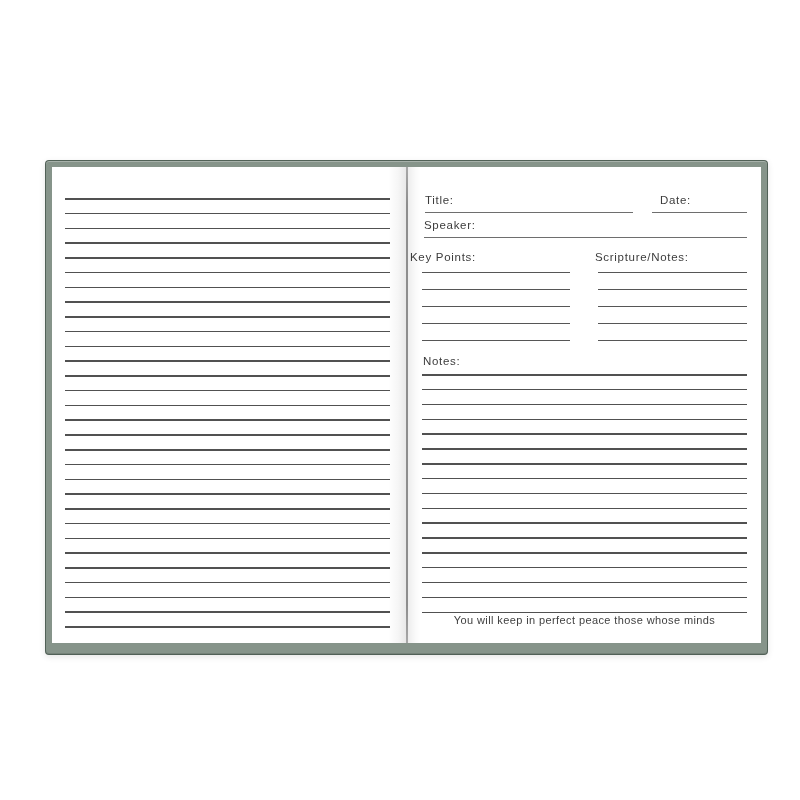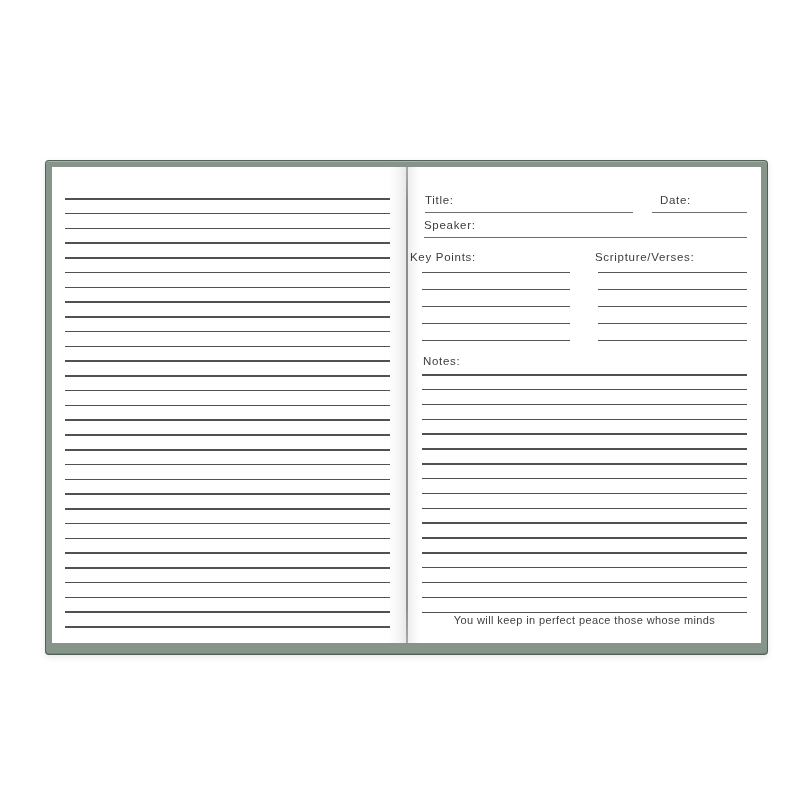--- a/index.html
+++ b/index.html
@@ -202,21 +202,21 @@
 
         <span class="label kp-label">Key Points:</span>
         <div class="rule-stack kp-rules">
             <div class="rule"></div>
             <div class="rule"></div>
             <div class="rule"></div>
             <div class="rule"></div>
             <div class="rule"></div>
           </div>
 
-        <span class="label sc-label">Scripture/Verses:</span>
+        <span class="label sc-label">Scripture/Notes:</span>
         <div class="rule-stack sc-rules">
             <div class="rule"></div>
             <div class="rule"></div>
             <div class="rule"></div>
             <div class="rule"></div>
             <div class="rule"></div>
           </div>
 
         <span class="label notes-label">Notes:</span>
         <div class="rule-stack notes-rules">

